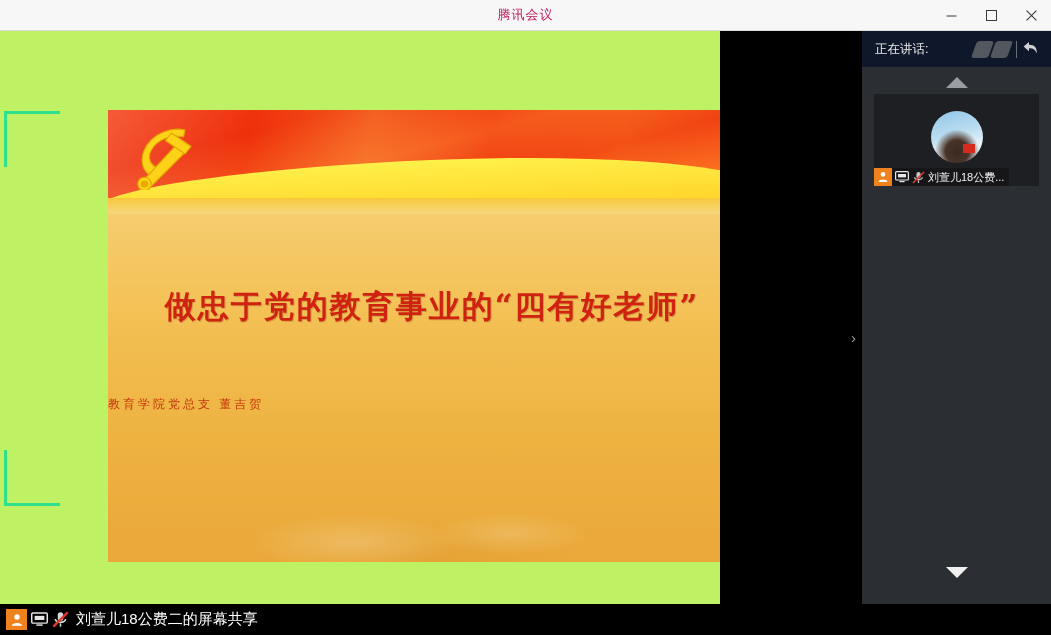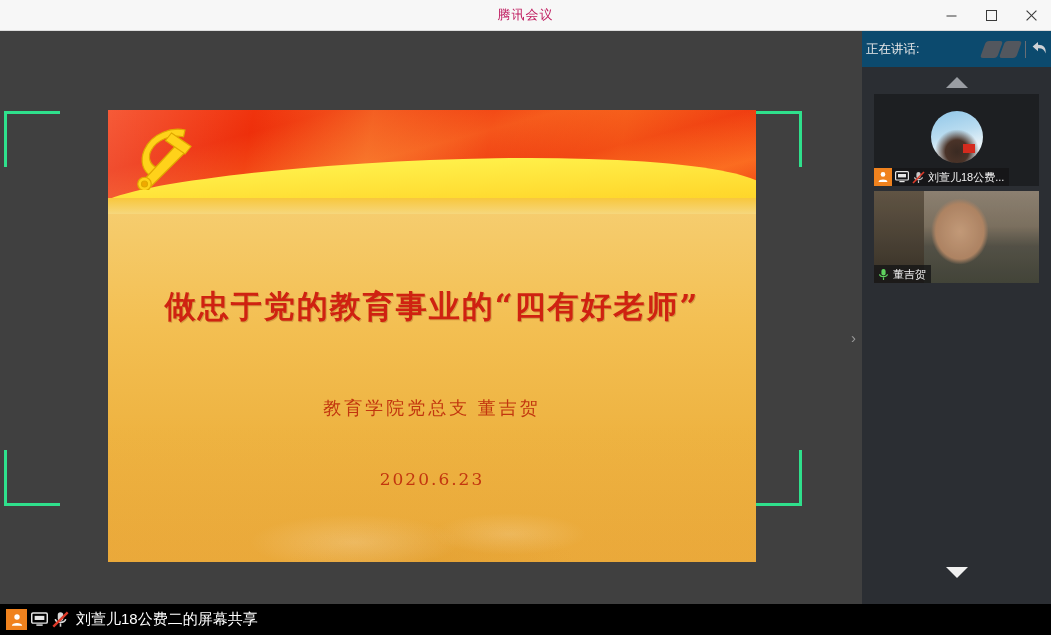--- a/index.html
+++ b/index.html
@@ -23,22 +23,22 @@
     position:absolute; right:0; top:0; height:31px;
     display:flex; align-items:center;
   }
   .win-btn{
     width:40px; height:31px; display:flex; align-items:center; justify-content:center;
     font-size:13px; color:#3a3a3a; cursor:pointer;
   }
 
   
   .stage{
-    position:absolute; left:0; top:31px; width:862px; height:573px;
-    background:#404040; overflow:hidden;
+    position:absolute; left:0; top:31px; width:720px; height:573px;
+    background:#bef264; overflow:hidden;
   }
   
   .bracket{ position:absolute; }
   .bracket i{ position:absolute; background:#2fe08c; display:block; }
   .bracket .h{ height:3px; width:56px; }
   .bracket .v{ width:3px; height:56px; }
   .br-tl{ left:4px; top:80px; }
   .br-tl .h{ left:0; top:0; }
   .br-tl .v{ left:0; top:0; }
   .br-tr{ left:802px; top:80px; }
@@ -101,23 +101,23 @@
     position:absolute; left:18px; top:14px; width:76px; height:66px;
   }
   .slide-title{
     position:absolute; left:0; top:176px; width:100%; text-align:center;
     color:#cf2211; font-size:31px; font-weight:bold;
     font-family:"DejaVu Serif","Liberation Serif",serif;
     letter-spacing:2px;
     text-shadow:1px 1px 0 rgba(120,40,0,.25);
   }
   .slide-sub{
-    position:absolute; left:0; top:286px; width:100%; text-align:center;
-    color:#c2360f; font-size:18px;
-    font-family:Liberation Serif, serif;
+    position:absolute; left:0; top:286px; width:100%; text-align:left;
+    color:#c2360f; font-size:12px;
+    font-family:Liberation Sans, sans-serif;
     letter-spacing:3px;
   }
   .slide-date{
     position:absolute; left:0; top:359px; width:100%; text-align:center;
     color:#c2360f; font-size:17px;
     font-family:"DejaVu Serif","Liberation Serif",serif;
     letter-spacing:2px;
   }
 
   
@@ -127,21 +127,21 @@
     color:#9a9a9a; font-size:15px; cursor:pointer; z-index:6;
   }
 
   
   .panel{
     position:absolute; left:862px; top:31px; width:189px; height:573px;
     background:#2b2e33;
   }
   .panel-header{
     position:absolute; left:0; top:0; width:189px; height:36px;
-    background:#0c4a6e; display:flex; align-items:center; padding:0 4px;
+    background:#0f172a; display:flex; align-items:center; padding:0 13px;
   }
   .panel-header-label{
     font-size:12.5px; color:#eaeaea; white-space:nowrap;
   }
   .speaking-bars{
     margin-left:auto; display:flex; align-items:center; gap:2px;
   }
   .spk-diamond{
     width:17px; height:17px; background:#53575e;
     transform:skewX(-20deg) rotate(0deg);
@@ -324,21 +324,20 @@
             <path d="M20 78 L70 24 L82 34 L30 86 Z"></path>
             <circle cx="24" cy="80" r="9" fill="#ffd21a"></circle>
             <circle cx="24" cy="80" r="4" fill="#f0a800"></circle>
             <path d="M60 12 L86 30 L78 40 L52 22 Z"></path>
           </g>
         </svg>
       </div>
 
       <div class="slide-title">做忠于党的教育事业的“四有好老师”</div>
       <div class="slide-sub">教育学院党总支  董吉贺</div>
-      <div class="slide-date">2020.6.23</div>
     </div>
   </div>
 
   <div class="collapse-chevron">›</div>
 
   <div class="panel">
 
     <div class="panel-header">
       <div class="panel-header-label">正在讲话:</div>
       <div class="speaking-bars">
@@ -376,32 +375,20 @@
           <svg width="13" height="13" viewBox="0 0 13 13" class="ic">
             <rect x="4.4" y="1" width="4.2" height="6.6" rx="2.1" fill="#c9c9c9"></rect>
             <path d="M2.6 6.2 C2.6 9.4 10.4 9.4 10.4 6.2" fill="none" stroke="#c9c9c9" stroke-width="1.2"></path>
             <line x1="6.5" y1="9.4" x2="6.5" y2="12" stroke="#c9c9c9" stroke-width="1.2"></line>
             <line x1="1" y1="12" x2="12" y2="1" stroke="#e03b2a" stroke-width="1.6"></line>
           </svg>
           <span class="tile-name">刘萱儿18公费...</span>
         </div>
       </div>
 
-      <div class="tile">
-        <div class="video vid2"></div>
-        <div class="vid-dim"></div>
-        <div class="tile-label">
-          <svg width="13" height="13" viewBox="0 0 13 13" class="ic">
-            <rect x="4.4" y="1" width="4.2" height="6.6" rx="2.1" fill="#5fd35f"></rect>
-            <path d="M2.6 6.2 C2.6 9.4 10.4 9.4 10.4 6.2" fill="none" stroke="#5fd35f" stroke-width="1.2"></path>
-            <line x1="6.5" y1="9.4" x2="6.5" y2="12" stroke="#5fd35f" stroke-width="1.2"></line>
-          </svg>
-          <span class="tile-name">董吉贺</span>
-        </div>
-      </div>
 
 
 
 
     </div>
 
     <div class="scroll-down"></div>
   </div>
 
   <div class="panel-bottom-filler"></div>

